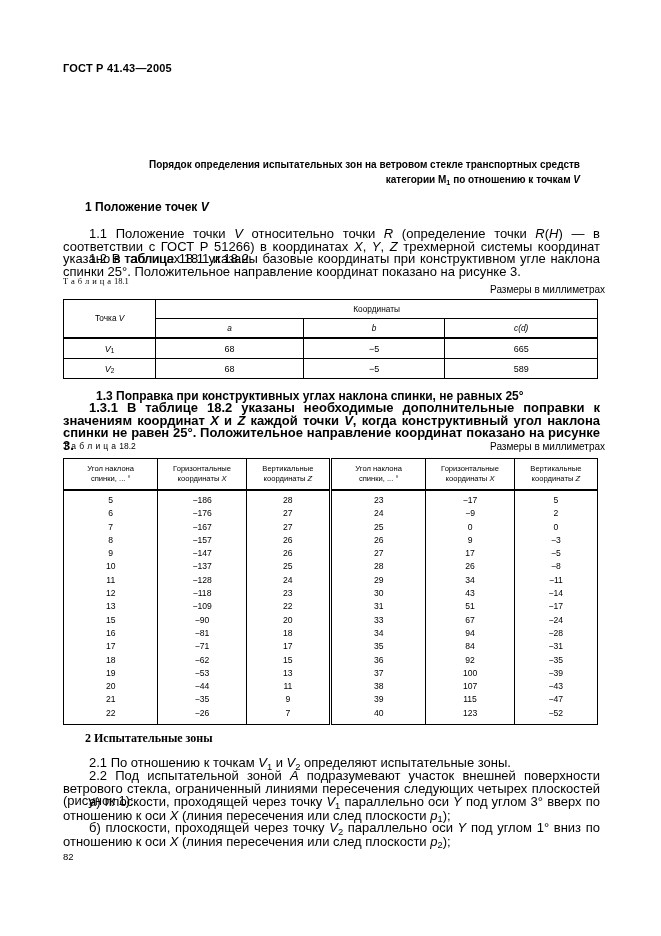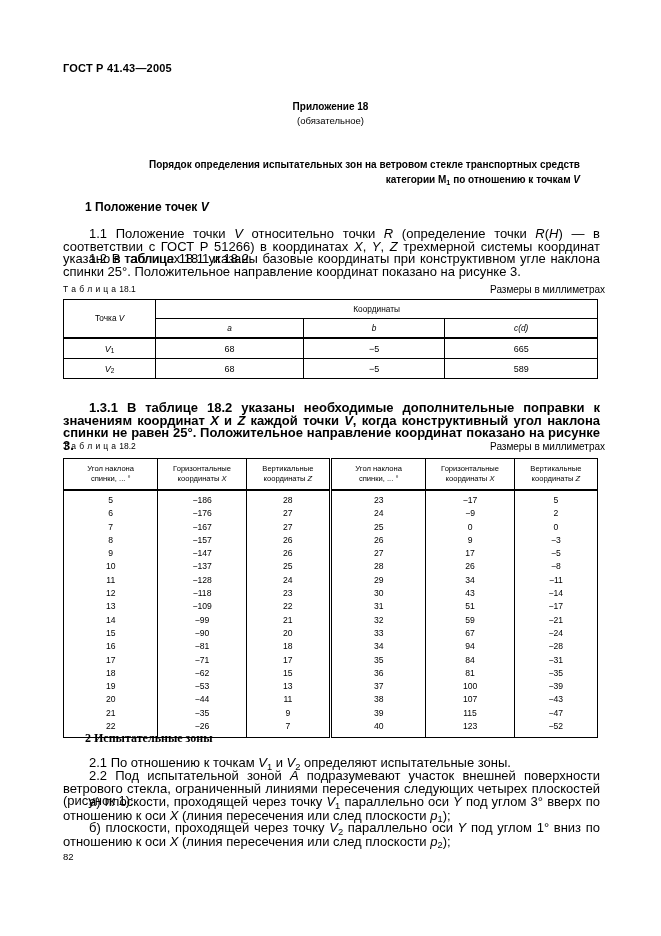--- a/index.html
+++ b/index.html
@@ -87,21 +87,21 @@
     font-size: 8.5px;
     letter-spacing: 0.4px;
   }
   .tbl-caption .num { letter-spacing: 0; }
   .tbl-units {
     position: absolute;
     right: 56px;
     font-size: 10px;
     letter-spacing: 0;
   }
-  #cap-181 { top: 284px; }
+  #cap-181 { top: 276px; font-family: Liberation Serif, serif; }
   #units-181 { top: 284px; }
   #cap-182 { top: 441px; }
   #units-182 { top: 441px; }
 
   table.dt {
     position: absolute;
     border-collapse: collapse;
     font-size: 8.3px;
     background: #fff;
   }
@@ -172,24 +172,20 @@
     font-size: 9.5px;
   }
 </style>
 </head>
 <body>
 
 <div class="page">
 
   <div class="std-header">ГОСТ Р 41.43—2005</div>
 
-  <div class="appendix-block">
-    <div>Приложение  18</div>
-    <div class="appendix-sub">(обязательное)</div>
-  </div>
 
   <div class="doc-title">
     <span>Порядок определения испытательных зон на ветровом стекле транспортных средств</span><br>
     <span>категории М</span><sub>1</sub><span>  по отношению к точкам </span><span class="it">V</span>
   </div>
 
   <div class="sec-head" id="sec1-head">
     <span>1 Положение точек </span><span class="it">V</span>
   </div>
 
@@ -224,20 +220,21 @@
       </tr>
       <tr>
         <td><span class="it">V</span><sub>2</sub></td>
         <td>68</td>
         <td>−5</td>
         <td>589</td>
       </tr>
     </tbody>
   </table>
 
+  <div class="sec-head" id="sec13-head">1.3 Поправка при конструктивных углах наклона спинки, не равных 25°</div>
 
   <div class="para" id="para-131"><span class="ind"></span><span>1.3.1 В таблице 18.2 указаны необходимые дополнительные поправки к значениям координат <i>X</i> и <i>Z</i>  каждой точки <i>V</i>, когда конструктивный угол наклона спинки не равен 25°. Положительное направление координат показано на рисунке 3.</span></div>
 
   <div class="tbl-caption" id="cap-182">
     <span>Т а б л и ц а</span>
     <span class="num">18.2</span>
   </div>
   <div class="tbl-units" id="units-182">Размеры в миллиметрах</div>
 
   <table class="dt" id="table182">
@@ -318,28 +315,20 @@
         </tr>
         <tr>
           <td class="c-ang">13</td>
           <td class="c-x">−109</td>
           <td class="c-z">22</td>
           <td class="c-ang sep-left">31</td>
           <td class="c-x">51</td>
           <td class="c-z">−17</td>
         </tr>
         <tr>
-          <td class="c-ang">14</td>
-          <td class="c-x">−99</td>
-          <td class="c-z">21</td>
-          <td class="c-ang sep-left">32</td>
-          <td class="c-x">59</td>
-          <td class="c-z">−21</td>
-        </tr>
-        <tr>
           <td class="c-ang">15</td>
           <td class="c-x">−90</td>
           <td class="c-z">20</td>
           <td class="c-ang sep-left">33</td>
           <td class="c-x">67</td>
           <td class="c-z">−24</td>
         </tr>
         <tr>
           <td class="c-ang">16</td>
           <td class="c-x">−81</td>
@@ -354,21 +343,21 @@
           <td class="c-z">17</td>
           <td class="c-ang sep-left">35</td>
           <td class="c-x">84</td>
           <td class="c-z">−31</td>
         </tr>
         <tr>
           <td class="c-ang">18</td>
           <td class="c-x">−62</td>
           <td class="c-z">15</td>
           <td class="c-ang sep-left">36</td>
-          <td class="c-x">81</td>
+          <td class="c-x">92</td>
           <td class="c-z">−35</td>
         </tr>
         <tr>
           <td class="c-ang">19</td>
           <td class="c-x">−53</td>
           <td class="c-z">13</td>
           <td class="c-ang sep-left">37</td>
           <td class="c-x">100</td>
           <td class="c-z">−39</td>
         </tr>

